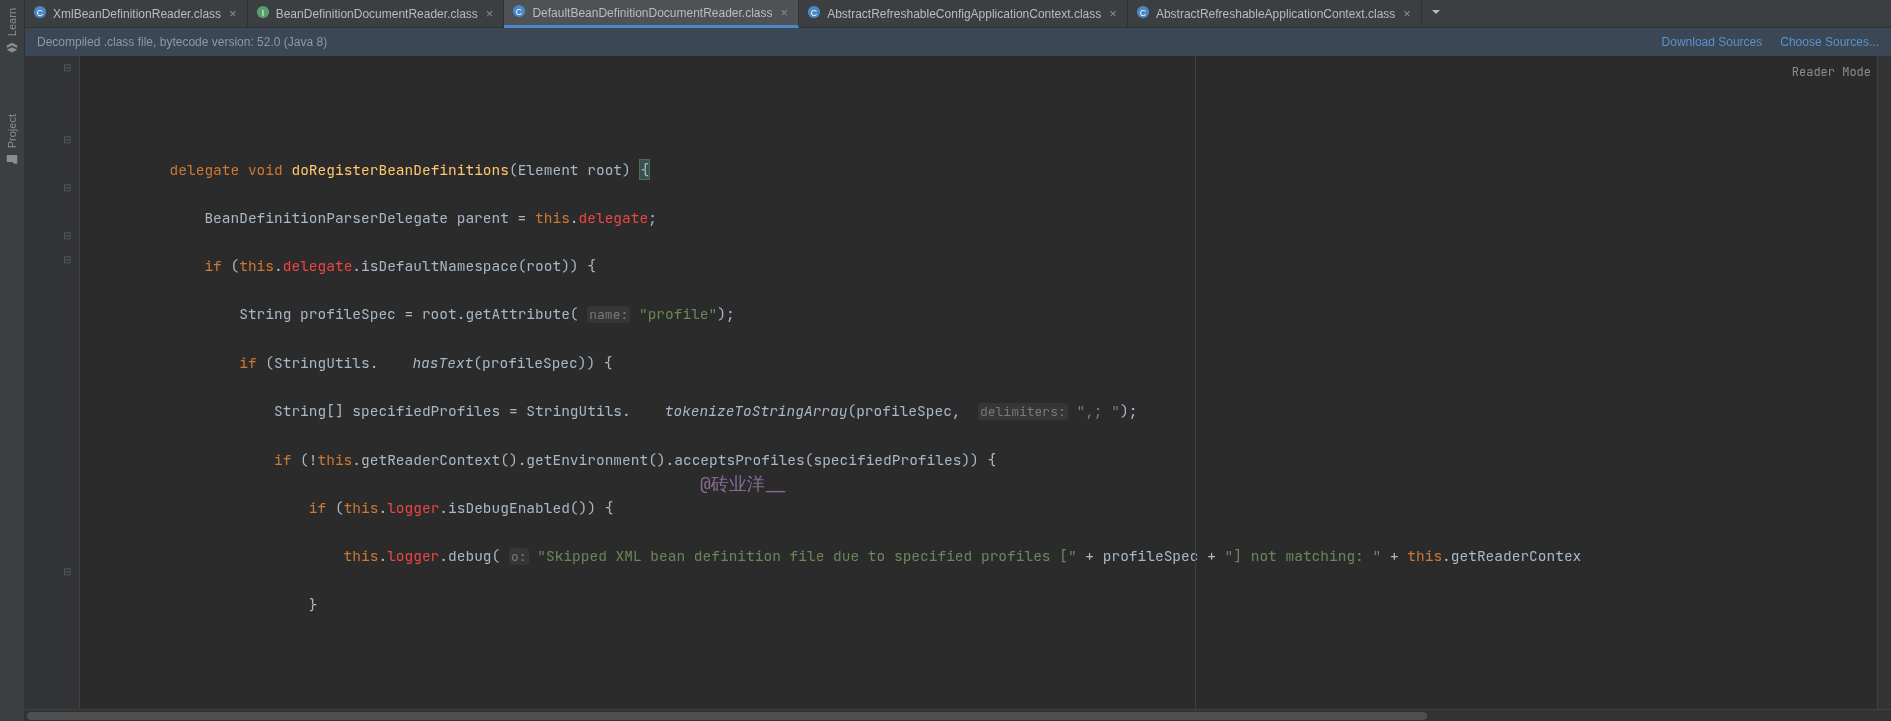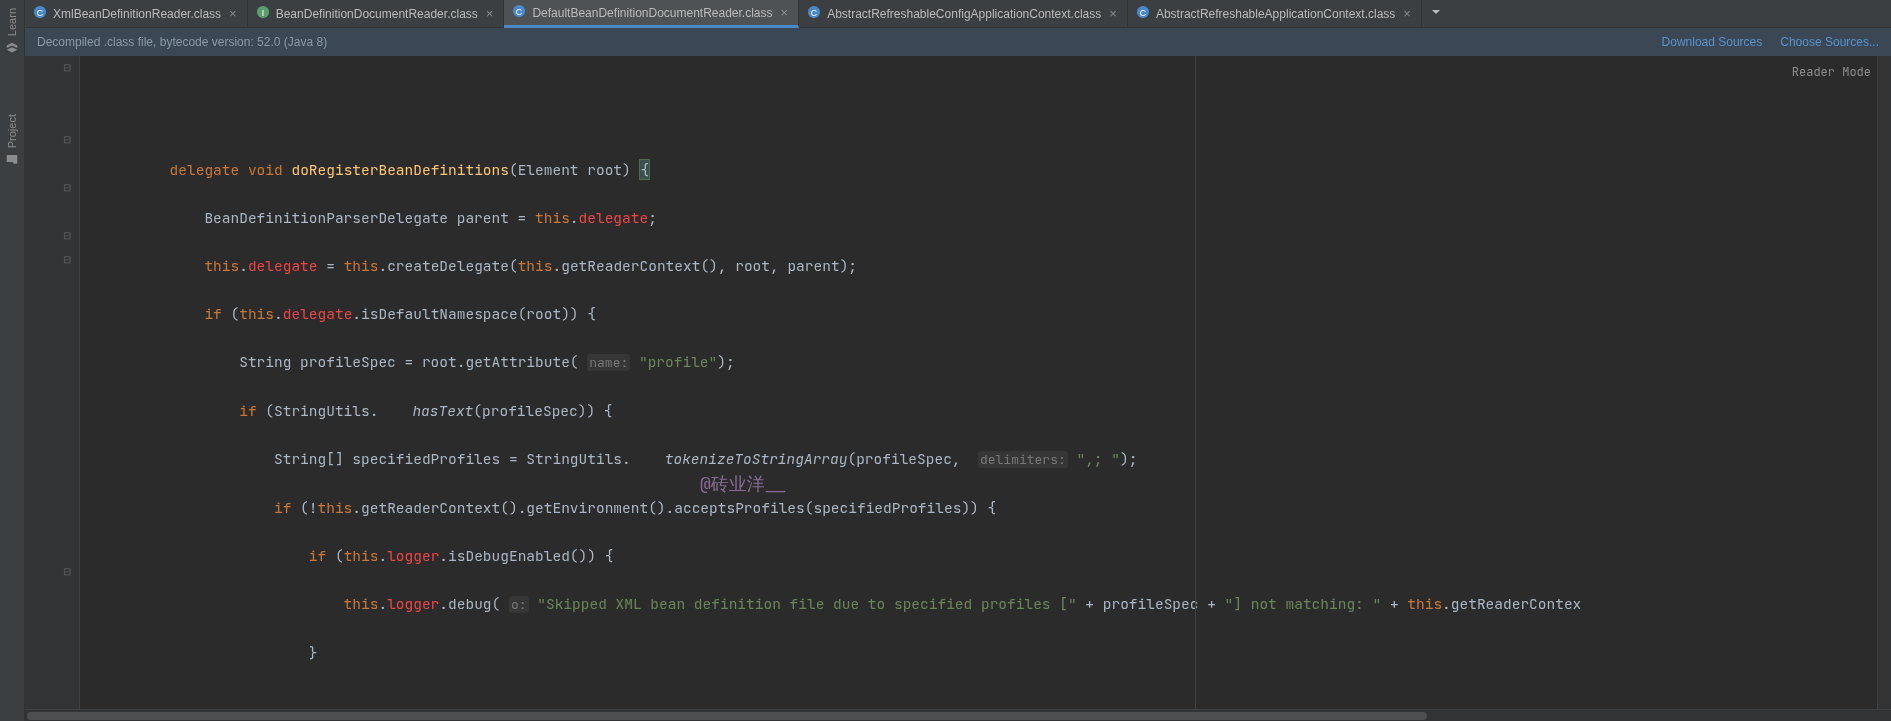--- a/index.html
+++ b/index.html
@@ -273,21 +273,20 @@
       <span class="fold-mark" style="top:174px">⊟</span>
       <span class="fold-mark" style="top:198px">⊟</span>
       <span class="fold-mark" style="top:510px">⊟</span>
     </div>
     <div class="code">
       <div class="sep-line"></div>
       <span class="reader-mode">Reader Mode</span>
       <div class="watermark">@砖业洋__</div>
 <div class="line">        <span class="kw">delegate</span> <span class="kw">void</span> <span class="mname">doRegisterBeanDefinitions</span>(<span>Element</span> <span>root</span>) <span class="brace-hl">{</span></div>
 <div class="line">            <span>BeanDefinitionParserDelegate</span> <span>parent</span> = <span class="kw">this</span>.<span class="fld">delegate</span>;</div>
-<div class="line">            <span class="kw">this</span>.<span class="fld">delegate</span> = <span class="kw">this</span>.<span>createDelegate</span>(<span class="kw">this</span>.<span>getReaderContext</span>(), <span>root</span>, <span>parent</span>);</div>
 <div class="line">            <span class="kw">if</span> (<span class="kw">this</span>.<span class="fld">delegate</span>.<span>isDefaultNamespace</span>(<span>root</span>)) {</div>
 <div class="line">                <span>String</span> <span>profileSpec</span> = <span>root</span>.<span>getAttribute</span>( <span class="hint">name:</span> <span class="str">"profile"</span>);</div>
 <div class="line">                <span class="kw">if</span> (<span>StringUtils</span>.<span class="it">hasText</span>(<span>profileSpec</span>)) {</div>
 <div class="line">                    <span>String[]</span> <span>specifiedProfiles</span> = <span>StringUtils</span>.<span class="it">tokenizeToStringArray</span>(<span>profileSpec</span>,  <span class="hint">delimiters:</span> <span class="str">",; "</span>);</div>
 <div class="line">                    <span class="kw">if</span> (!<span class="kw">this</span>.<span>getReaderContext</span>().<span>getEnvironment</span>().<span>acceptsProfiles</span>(<span>specifiedProfiles</span>)) {</div>
 <div class="line">                        <span class="kw">if</span> (<span class="kw">this</span>.<span class="fld">logger</span>.<span>isDebugEnabled</span>()) {</div>
 <div class="line">                            <span class="kw">this</span>.<span class="fld">logger</span>.<span>debug</span>( <span class="hint">o:</span> <span class="str">"Skipped XML bean definition file due to specified profiles ["</span> + <span>profileSpec</span> + <span class="str">"] not matching: "</span> + <span class="kw">this</span>.<span>getReaderContex</span></div>
 <div class="line">                        }</div>
 <div class="line"> </div>
 

